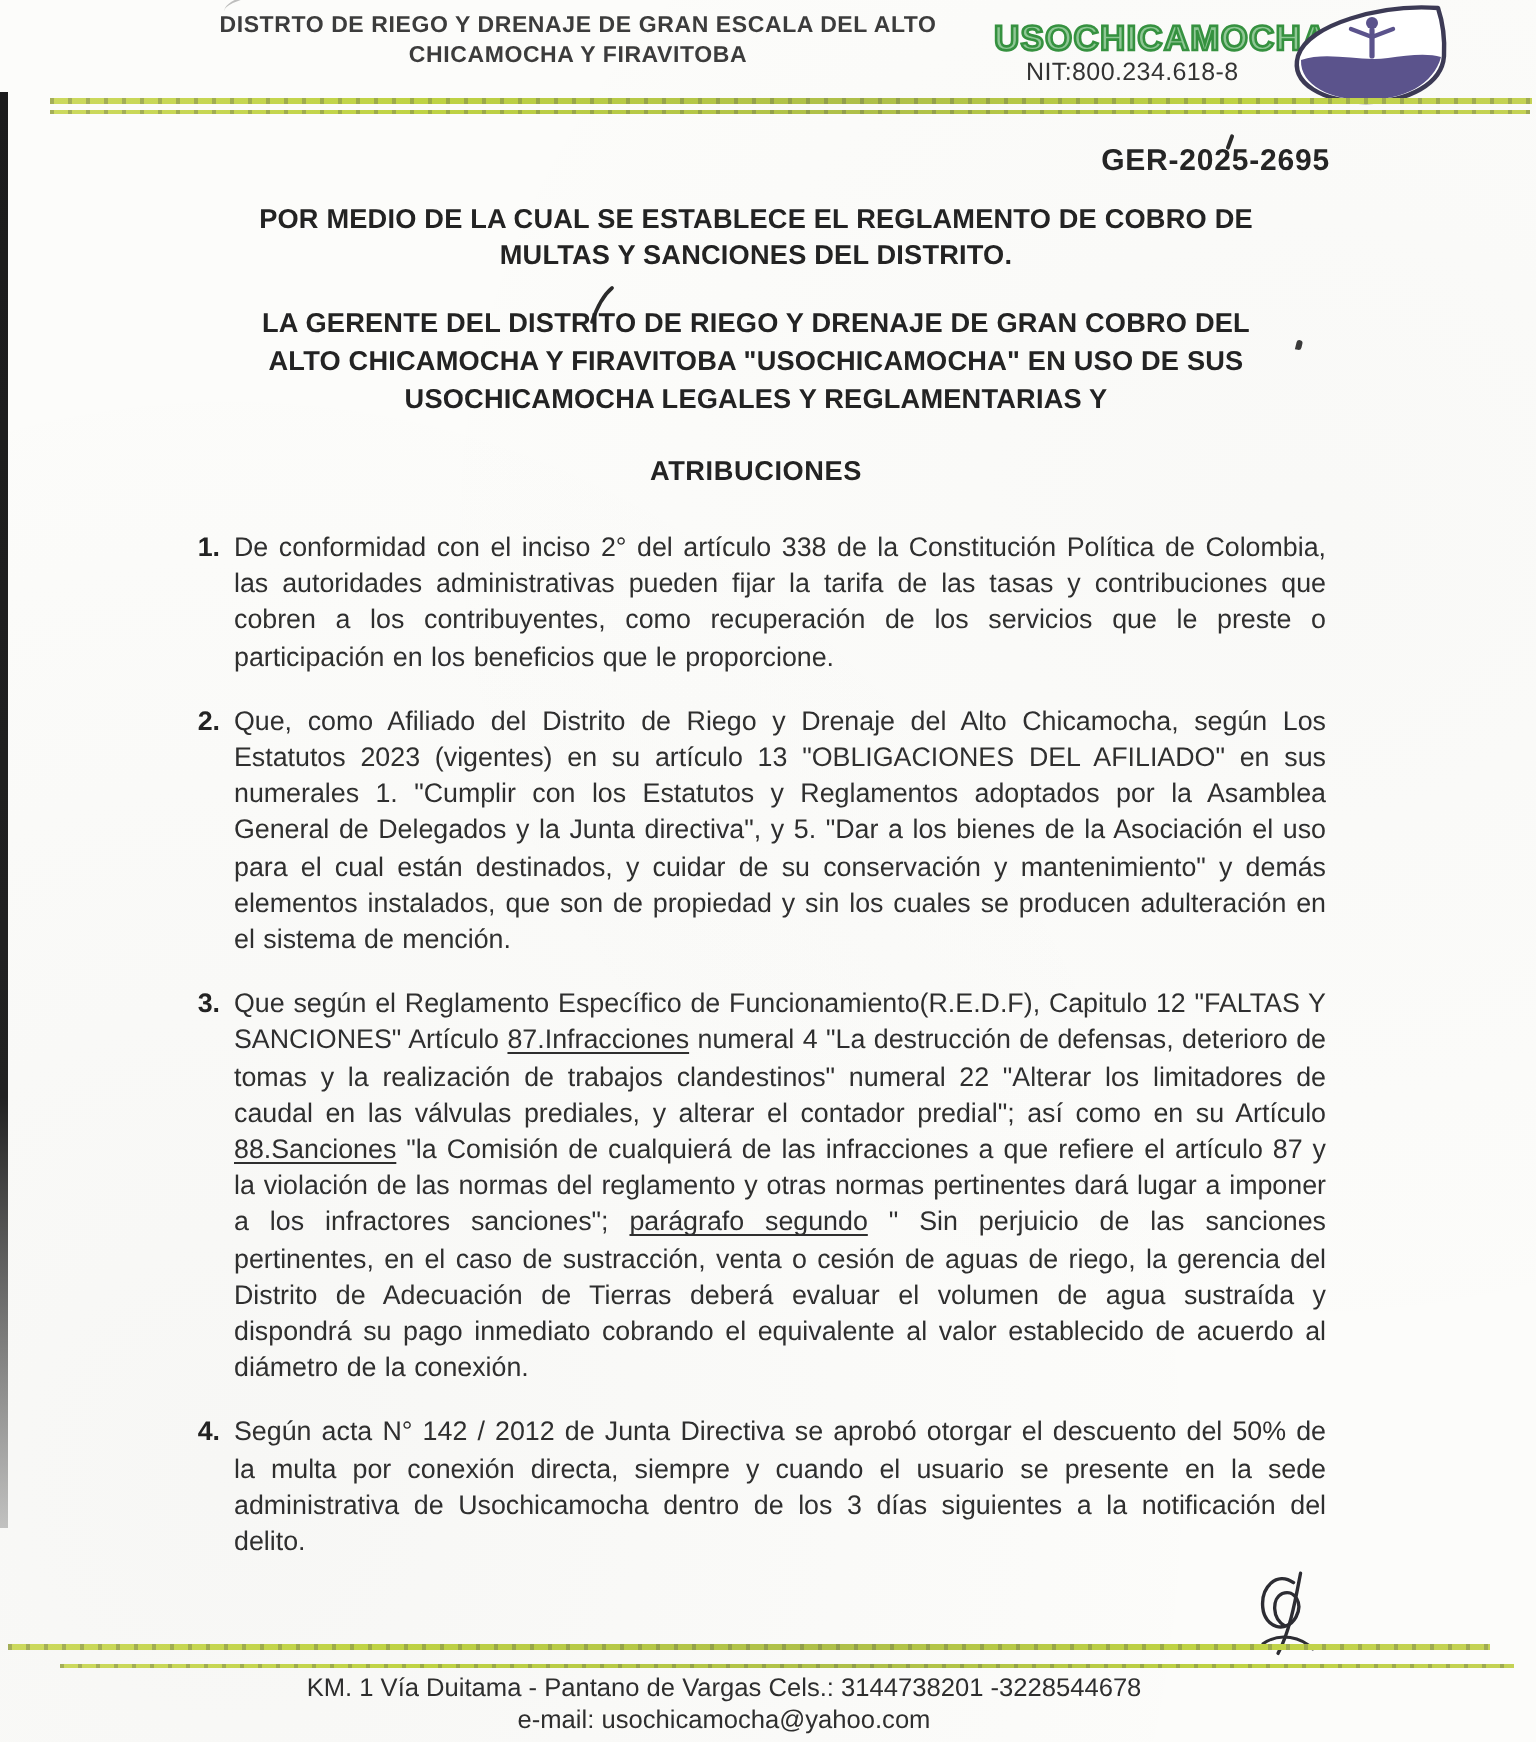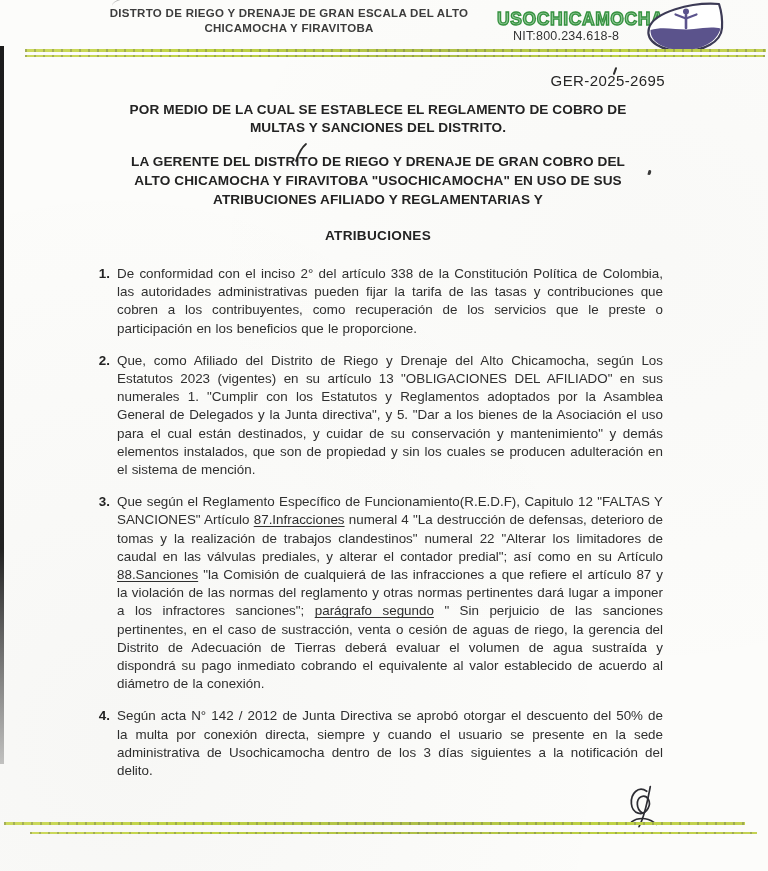--- a/index.html
+++ b/index.html
@@ -44,21 +44,21 @@
 
   
   .rule{position:absolute;background:
     repeating-linear-gradient(90deg, rgba(90,95,80,0.35) 0 2px, transparent 2px 9px),
     linear-gradient(90deg,#ccd95e,var(--line-green) 25%,#aebf49 55%,var(--line-green) 80%,#c4d254);}
   .rule-top-1{left:25px;right:2px;top:49px;height:3px;}
   .rule-top-2{left:25px;right:3px;top:55px;height:2px;}
   .rule-bot-1{left:4px;width:741px;top:822px;height:3px;}
   .rule-bot-2{left:30px;width:727px;top:832px;height:2px;}
 
-  .ref-number{position:absolute;right:103px;top:72px;font-weight:normal;
+  .ref-number{position:absolute;right:103px;top:72px;font-weight:bold;
     font-size:15px;letter-spacing:0.4px;color:#252525;}
 
   
   .main{position:absolute;left:93px;right:105px;top:101px;}
   .doc-title{font-weight:bold;font-size:13.6px;line-height:17.5px;text-align:center;
     color:var(--ink-bold);margin:0 2px 16px 2px;letter-spacing:0.1px;}
   .authority{font-weight:bold;font-size:13.6px;line-height:19px;text-align:center;
     color:var(--ink-bold);margin:0 0 19px 0;letter-spacing:0.1px;}
   .section-heading{font-weight:bold;font-size:13.6px;text-align:center;
     color:var(--ink-bold);margin:0 0 22px 0;letter-spacing:0.3px;}
@@ -113,21 +113,21 @@
 
   <div class="main">
     <div class="doc-title">
       <div>POR MEDIO DE LA CUAL SE ESTABLECE EL REGLAMENTO DE COBRO DE</div>
       <div>MULTAS Y SANCIONES DEL DISTRITO.</div>
     </div>
 
     <div class="authority">
       <div>LA GERENTE DEL DISTRITO DE RIEGO Y DRENAJE DE GRAN COBRO DEL</div>
       <div>ALTO CHICAMOCHA Y FIRAVITOBA "USOCHICAMOCHA" EN USO DE SUS</div>
-      <div>ATRIBUCIONES AFILIADO Y REGLAMENTARIAS Y</div>
+      <div>USOCHICAMOCHA LEGALES Y REGLAMENTARIAS Y</div>
     </div>
 
     <div class="section-heading">ATRIBUCIONES</div>
 
     <div class="item">
       <div class="item-number">1.</div>
       <div class="item-text"><span>De conformidad con el inciso 2° del artículo 338 de la Constitución Política de Colombia, las autoridades administrativas pueden fijar la tarifa de las tasas y contribuciones que cobren a los contribuyentes, como recuperación de los servicios que le preste o participación en los beneficios que le proporcione.</span></div>
     </div>
 
     <div class="item">
@@ -148,15 +148,17 @@
 
   <svg class="signature" width="42" height="48" viewBox="0 0 42 48">
     <path d="M23 7 C 14 2 7 11 9 21 C 11 31 22 33 26 24 C 29 17 24 10 18 13 C 13 16 14 26 21 29" stroke="#2d2d33" stroke-width="1.7" fill="none" stroke-linecap="round"></path>
     <path d="M26 2 C 25 13 24 31 19 43" stroke="#2d2d33" stroke-width="1.7" fill="none" stroke-linecap="round"></path>
     <path d="M11 39 C 19 32 30 34 36 39" stroke="#2d2d33" stroke-width="1.5" fill="none" stroke-linecap="round"></path>
   </svg>
 
   <div class="rule rule-bot-1"></div>
   <div class="rule rule-bot-2"></div>
   <div class="footer-text">
+    <div>KM. 1 Vía Duitama - Pantano de Vargas Cels.: 3144738201 -3228544678</div>
+    <div>e-mail: usochicamocha@yahoo.com</div>
   </div>
 
 </div>
 
 </body></html>

